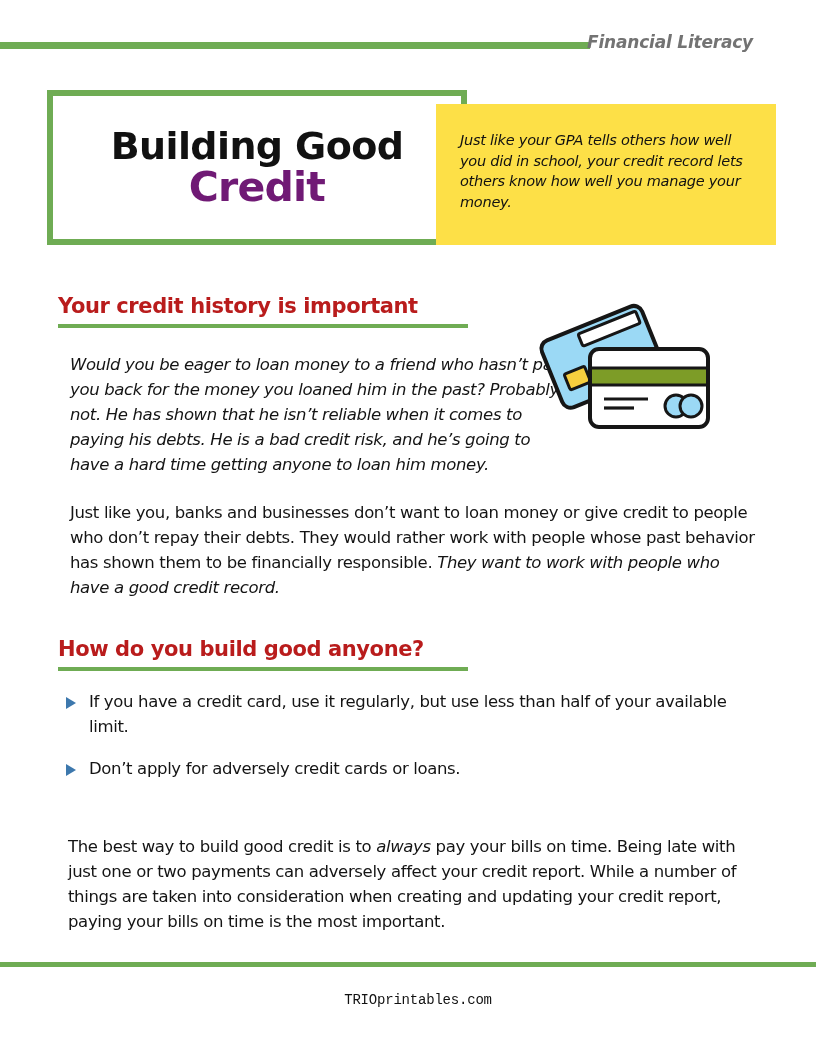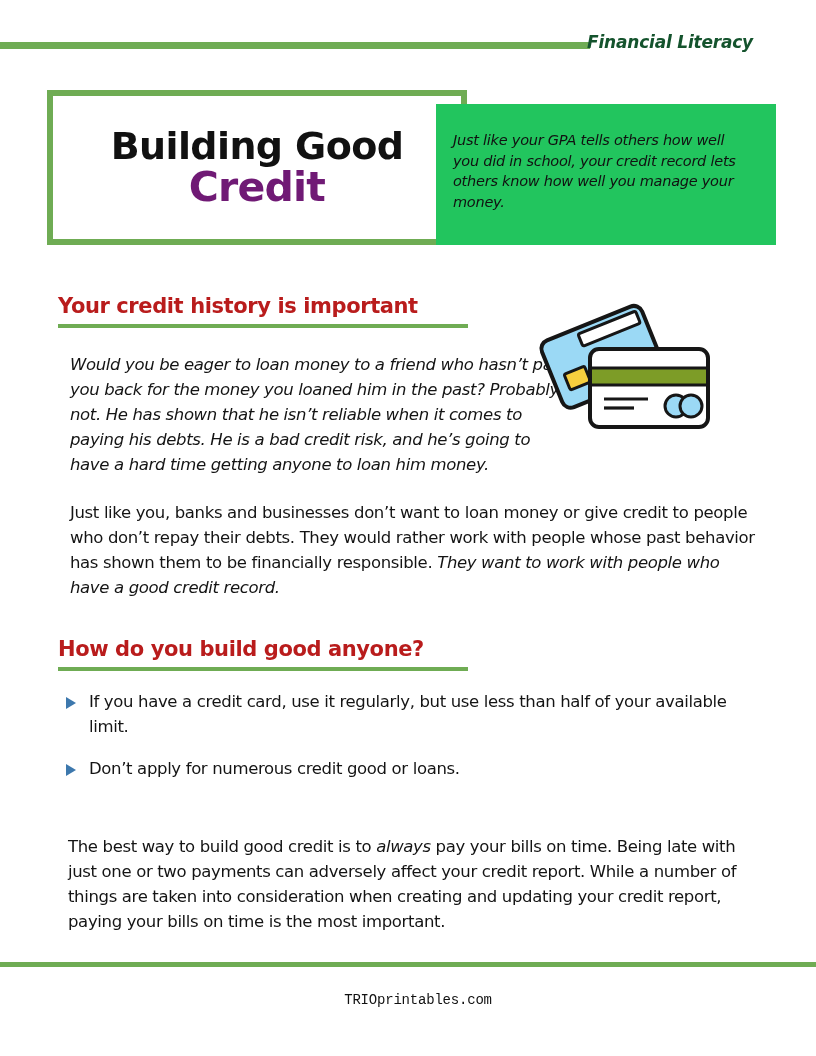--- a/index.html
+++ b/index.html
@@ -33,21 +33,21 @@
     background: #6fac54;
   }
   .header-label {
     position: absolute;
     right: 63px;
     top: 0px;
     font-family: "DejaVu Sans", sans-serif;
     font-style: italic;
     font-weight: bold;
     font-size: 17px;
-    color: #14532d;
+    color: #737373;
     letter-spacing: -0.2px;
     white-space: nowrap;
   }
 
   
   .title-box {
     position: absolute;
     left: 47px;
     top: 90px;
     width: 420px;
@@ -78,23 +78,23 @@
     letter-spacing: -0.8px;
   }
 
   
   .callout {
     position: absolute;
     left: 436px;
     top: 104px;
     width: 340px;
     height: 141px;
-    background: #22c55e;
+    background: #fde047;
     box-sizing: border-box;
-    padding: 26px 26px 20px 17px;
+    padding: 26px 26px 20px 24px;
   }
   .callout-text {
     font-family: "DejaVu Sans", sans-serif;
     font-style: italic;
     font-size: 14.5px;
     line-height: 1.42;
     color: #111111;
     letter-spacing: -0.25px;
   }
 
@@ -251,21 +251,21 @@
   <span class="h-rule"></span>
 </div>
 
 <div class="bullets">
   <div class="bullet-row">
     <span class="bullet-marker"></span>
     <span class="bullet-text">If you have a credit card, use it regularly, but use less than half of your available limit.</span>
   </div>
   <div class="bullet-row">
     <span class="bullet-marker"></span>
-    <span class="bullet-text">Don’t apply for numerous credit good or loans.</span>
+    <span class="bullet-text">Don’t apply for adversely credit cards or loans.</span>
   </div>
 </div>
 
 <div class="para" style="left:68px; top:834px; width:700px;">
   <span>The best way to build good credit is to </span><em>always</em><span> pay your bills on time. Being late with just one or two payments can adversely affect your credit report. While a number of things are taken into consideration when creating and updating your credit report, paying your bills on time is the most important.</span>
 </div>
 
 <div class="footer-rule"></div>
 <div class="footer-text">TRIOprintables.com</div>
 

